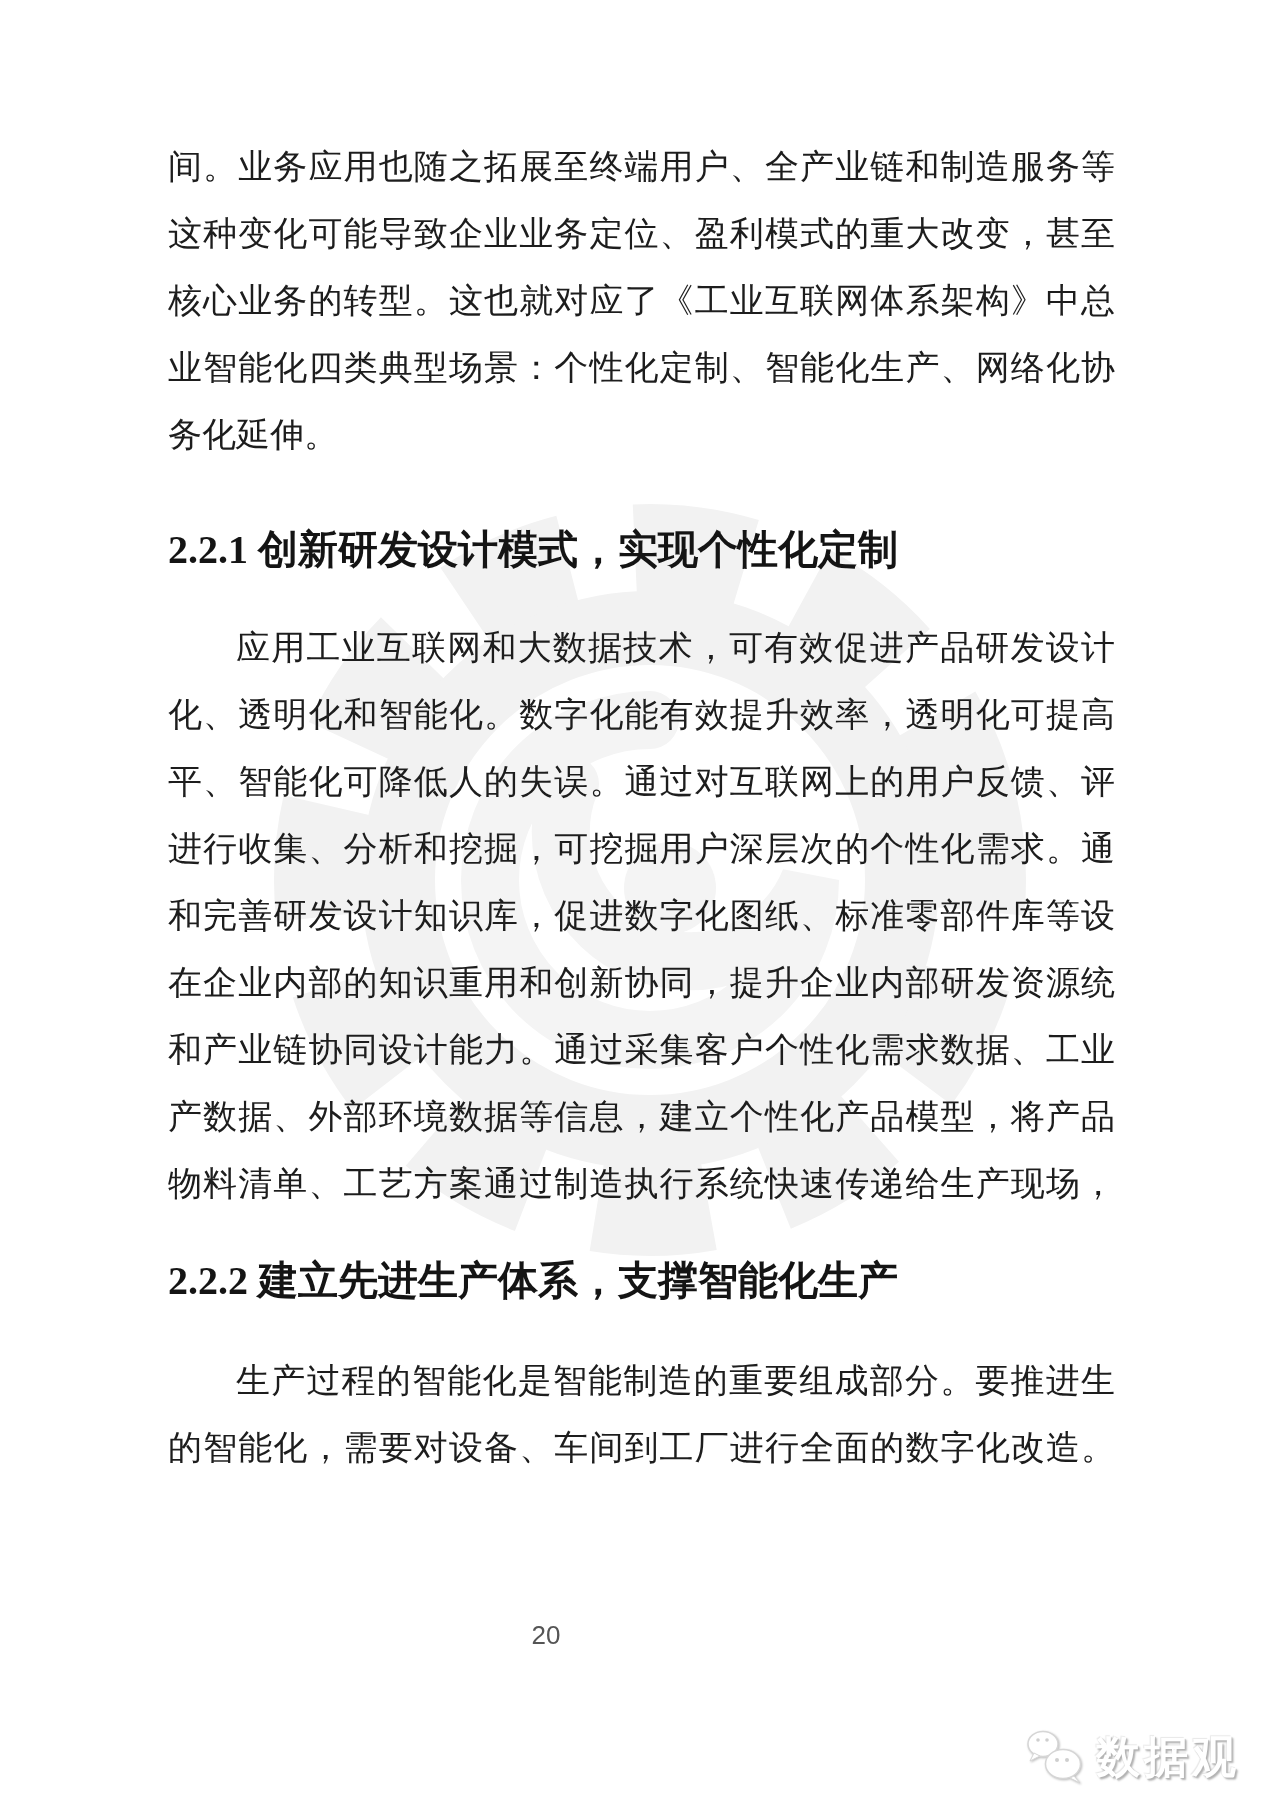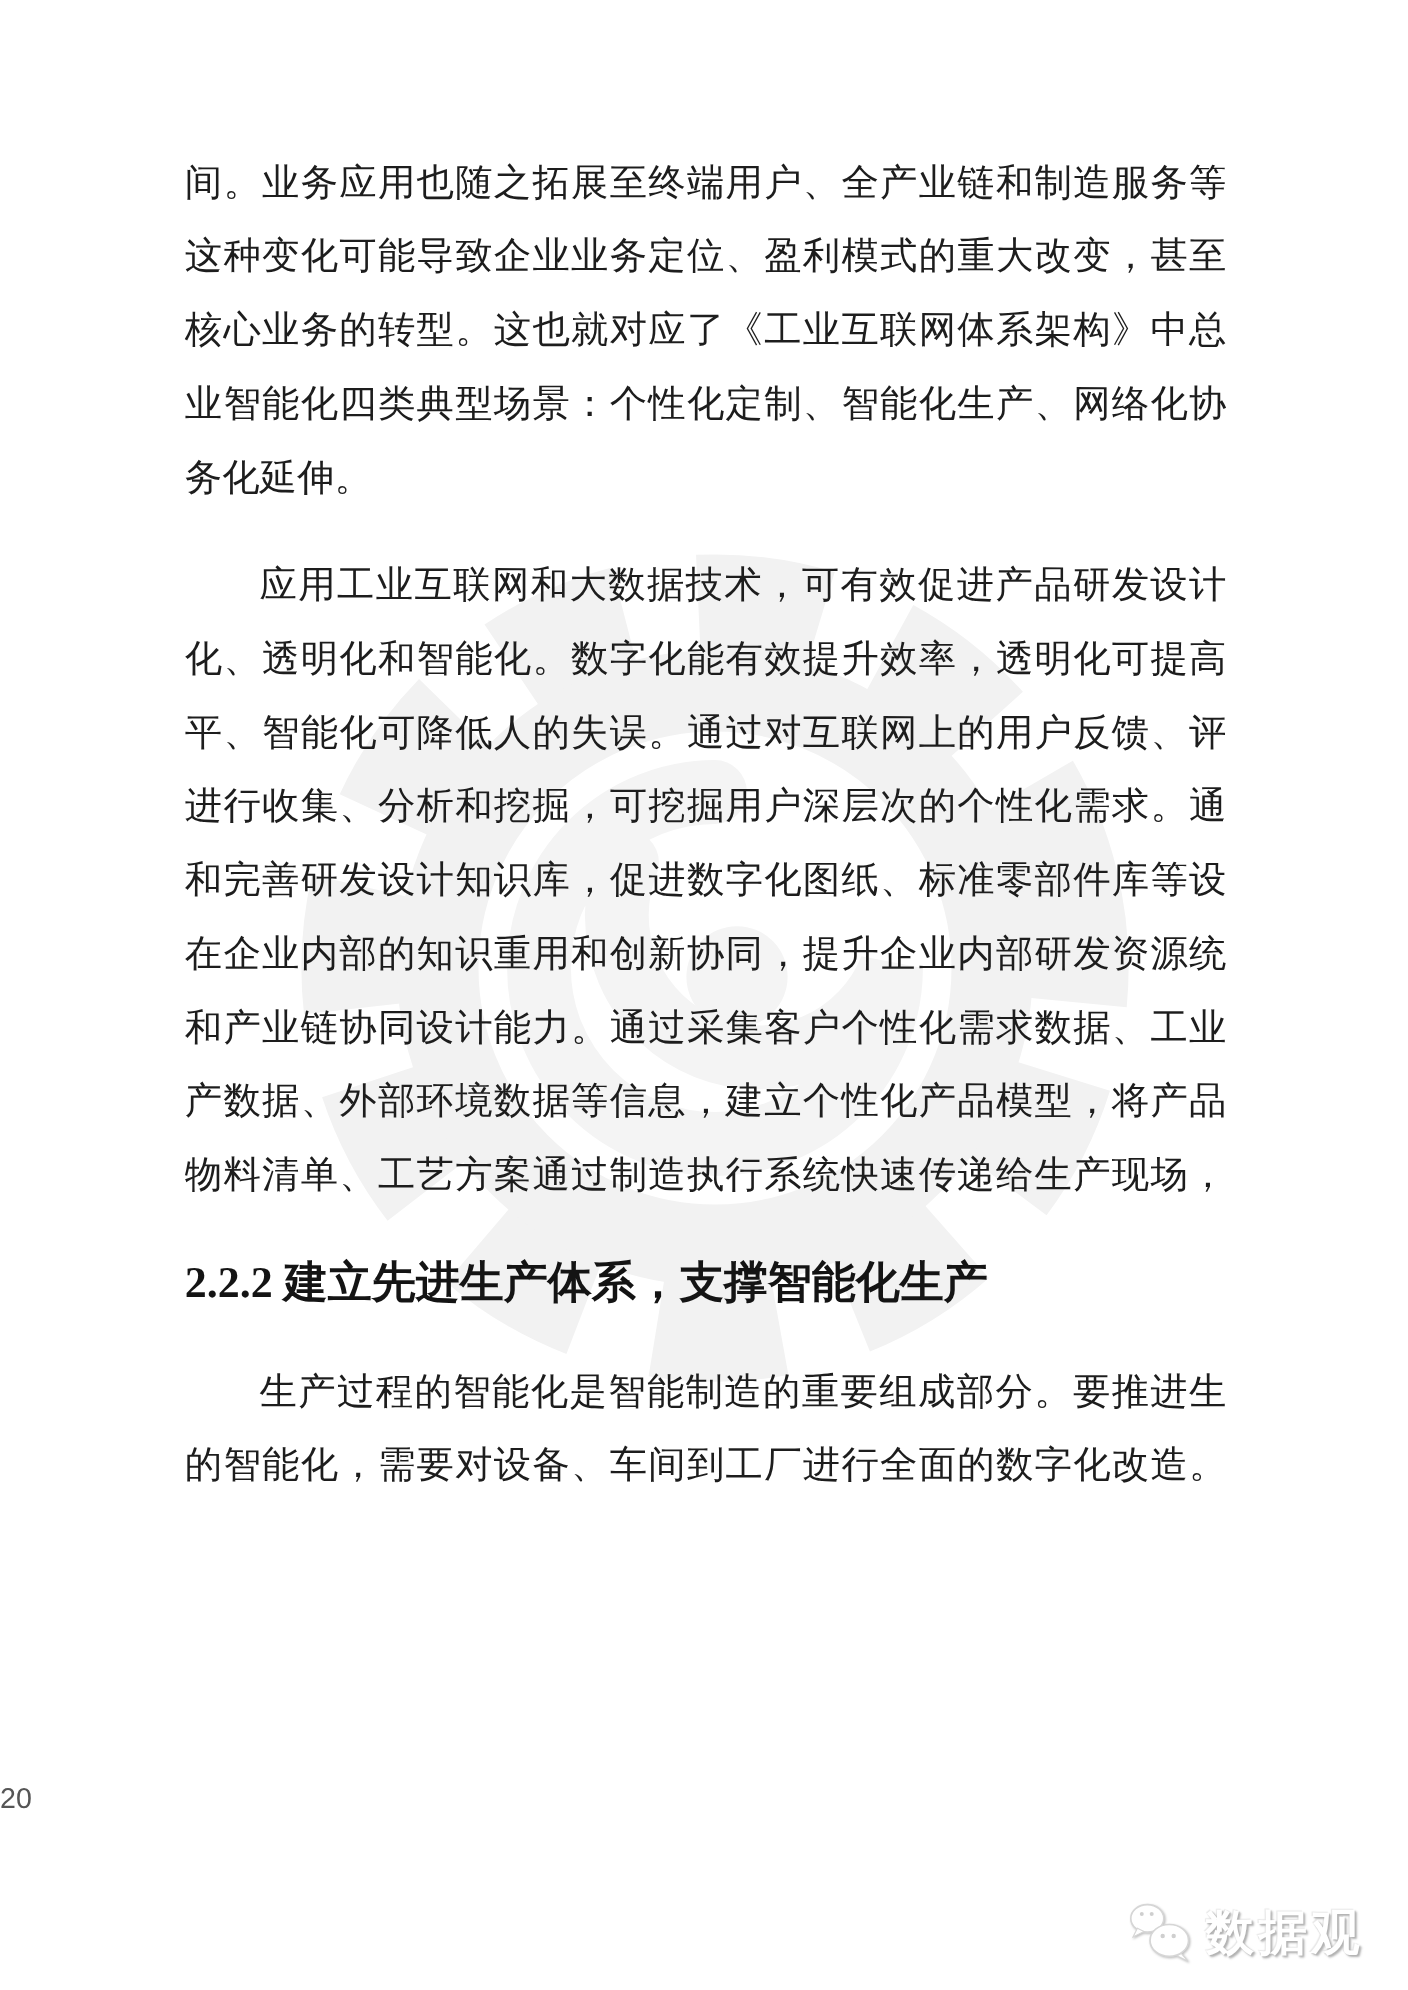--- a/index.html
+++ b/index.html
@@ -47,21 +47,21 @@
     white-space: nowrap; color: #141414;
   }
   #heading-1 { margin-top: 48px; }
   #para-2    { margin-top: 31px; }
   #heading-2 { margin-top: 30px; }
   #para-3    { margin-top: 33px; }
 
   
   .page-number {
     position: absolute; left: 0; top: 1620px; width: 1092px;
-    text-align: left; font-size: 26px; color: #555;
+    text-align: center; font-size: 26px; color: #555;
     z-index: 1;
     font-family: "Liberation Sans", "DejaVu Sans", sans-serif;
   }
 
   
   .footer-logo {
     position: absolute; right: 40px; top: 1728px;
     display: flex; align-items: flex-start; gap: 10px;
     z-index: 1;
   }
@@ -94,20 +94,21 @@
   <div class="content">
 
     <div class="para" id="para-1">
       <div class="line">间。业务应用也随之拓展至终端用户、全产业链和制造服务等场景。</div>
       <div class="line">这种变化可能导致企业业务定位、盈利模式的重大改变，甚至会导致</div>
       <div class="line">核心业务的转型。这也就对应了《工业互联网体系架构》中总结的工</div>
       <div class="line">业智能化四类典型场景：个性化定制、智能化生产、网络化协同、服</div>
       <div class="line last-line">务化延伸。</div>
     </div>
 
+    <div class="heading" id="heading-1">2.2.1 创新研发设计模式，实现个性化定制</div>
 
     <div class="para" id="para-2">
       <div class="line first-indent">应用工业互联网和大数据技术，可有效促进产品研发设计的数字</div>
       <div class="line">化、透明化和智能化。数字化能有效提升效率，透明化可提高管理水</div>
       <div class="line">平、智能化可降低人的失误。通过对互联网上的用户反馈、评论信息</div>
       <div class="line">进行收集、分析和挖掘，可挖掘用户深层次的个性化需求。通过建设</div>
       <div class="line">和完善研发设计知识库，促进数字化图纸、标准零部件库等设计数据</div>
       <div class="line">在企业内部的知识重用和创新协同，提升企业内部研发资源统筹管理</div>
       <div class="line">和产业链协同设计能力。通过采集客户个性化需求数据、工业企业生</div>
       <div class="line">产数据、外部环境数据等信息，建立个性化产品模型，将产品方案、</div>

